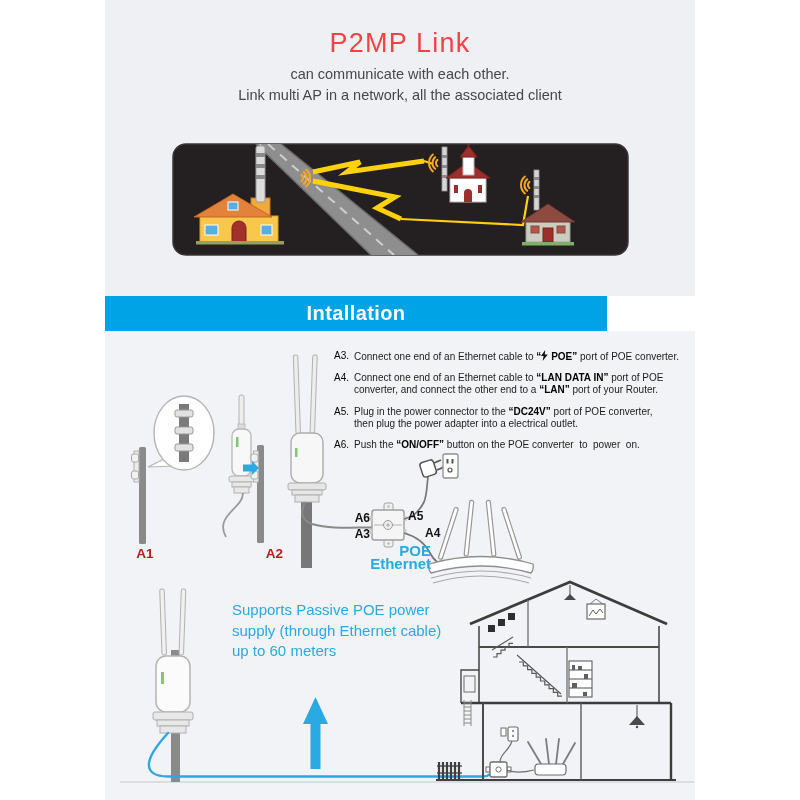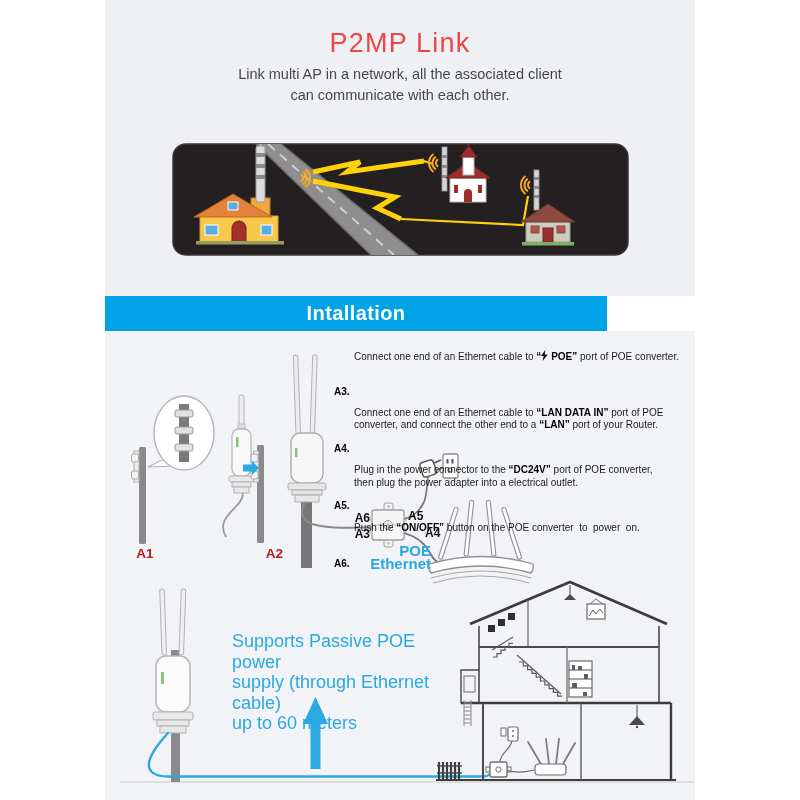--- a/index.html
+++ b/index.html
@@ -17,36 +17,36 @@
 
   #page-title { left:105px; top:28px; width:590px; text-align:center;
                 font-size:27px; color:#ef4444; letter-spacing:1.2px; }
   #page-subtitle { left:105px; top:64px; width:590px; text-align:center;
                    font-size:14.5px; line-height:21px; color:#47474a; }
 
   #art { left:0; top:0; pointer-events:none; }
 
   #steps { left:334px; top:350px; width:372px; }
   .step { display:flex; margin-bottom:9px; font-size:10px; line-height:12.2px; color:#1b1b1b; }
-  .step-id { font-weight:bold; flex:0 0 20px; color:#000;margin-top:36px; }
+  .step-id { font-weight:normal; flex:0 0 20px; color:#000; }
   .step-text { white-space:pre-wrap; }
   .step-text .b { font-weight:bold; color:#000; }
   .bolt-icon { display:inline-block; vertical-align:-1px; }
 
   .diagram-label { font-weight:bold; font-size:13.5px; color:#b91c1c; }
   #label-a1 { left:129px; top:546px; width:32px; text-align:center; }
   #label-a2 { left:251px; top:546px; width:32px; text-align:right; }
   .port-label { font-weight:bold; font-size:12px; color:#111; }
   #port-a6 { left:340px; top:511px; width:30px; text-align:right; }
   #port-a3 { left:340px; top:527px; width:30px; text-align:right; }
   #port-a5 { left:408px; top:509px; }
   #port-a4 { left:408px; top:526px;padding-left:17px; }
   #poe-label { left:347px; top:545px; width:84px; text-align:right;
                font-weight:bold; font-size:15px; line-height:12.5px; color:var(--accent,#2aa9e2); }
-  #poe-note { left:232px; top:631px; width:230px; font-size:18px; line-height:20.5px;
+  #poe-note { left:232px; top:600px; width:230px; font-size:15px; line-height:20.5px;
               color:var(--accent,#2aa9e2); }
 
   .accent-fill { fill:var(--accent,#2aa9e2); }
   .accent-stroke { stroke:var(--accent,#2aa9e2); }
   .bolt-stroke { stroke:var(--bolt,#ffd10a); }
 </style>
 </head>
 <body>
 
 <div id="top-bg" class="abs"></div>
@@ -350,22 +350,22 @@
         <line x1="556" y1="764" x2="559" y2="739" stroke-width="1.8"></line>
         <line x1="563" y1="764" x2="575" y2="743" stroke-width="1.8"></line>
         <rect x="535" y="764" width="31" height="11" rx="3.5" fill="#ffffff" stroke="#6e6e6e" stroke-width="1.2"></rect>
       </g>
     </g>
   </g>
 </svg>
 
 <div id="page-title" class="abs">P2MP Link</div>
 <div id="page-subtitle" class="abs">
+  <div>can communicate with each other.</div>
   <div>Link multi AP in a network, all the associated client</div>
-  <div>can communicate with each other.</div>
 </div>
 
 <div id="steps" class="abs">
     <div class="step">
       <span class="step-id">A3.</span>
       <span class="step-text"><span>Connect one end of an Ethernet cable to </span><span class="b">“</span><svg class="bolt-icon" width="7" height="11" viewBox="0 0 7 11">
           <polygon points="4.2,0 0,6 2.6,6 1.6,11 6.8,4.6 3.8,4.6" fill="#111"></polygon>
         </svg><span class="b"> POE”</span><span> port of POE converter.</span></span>
     </div>
     <div class="step">

